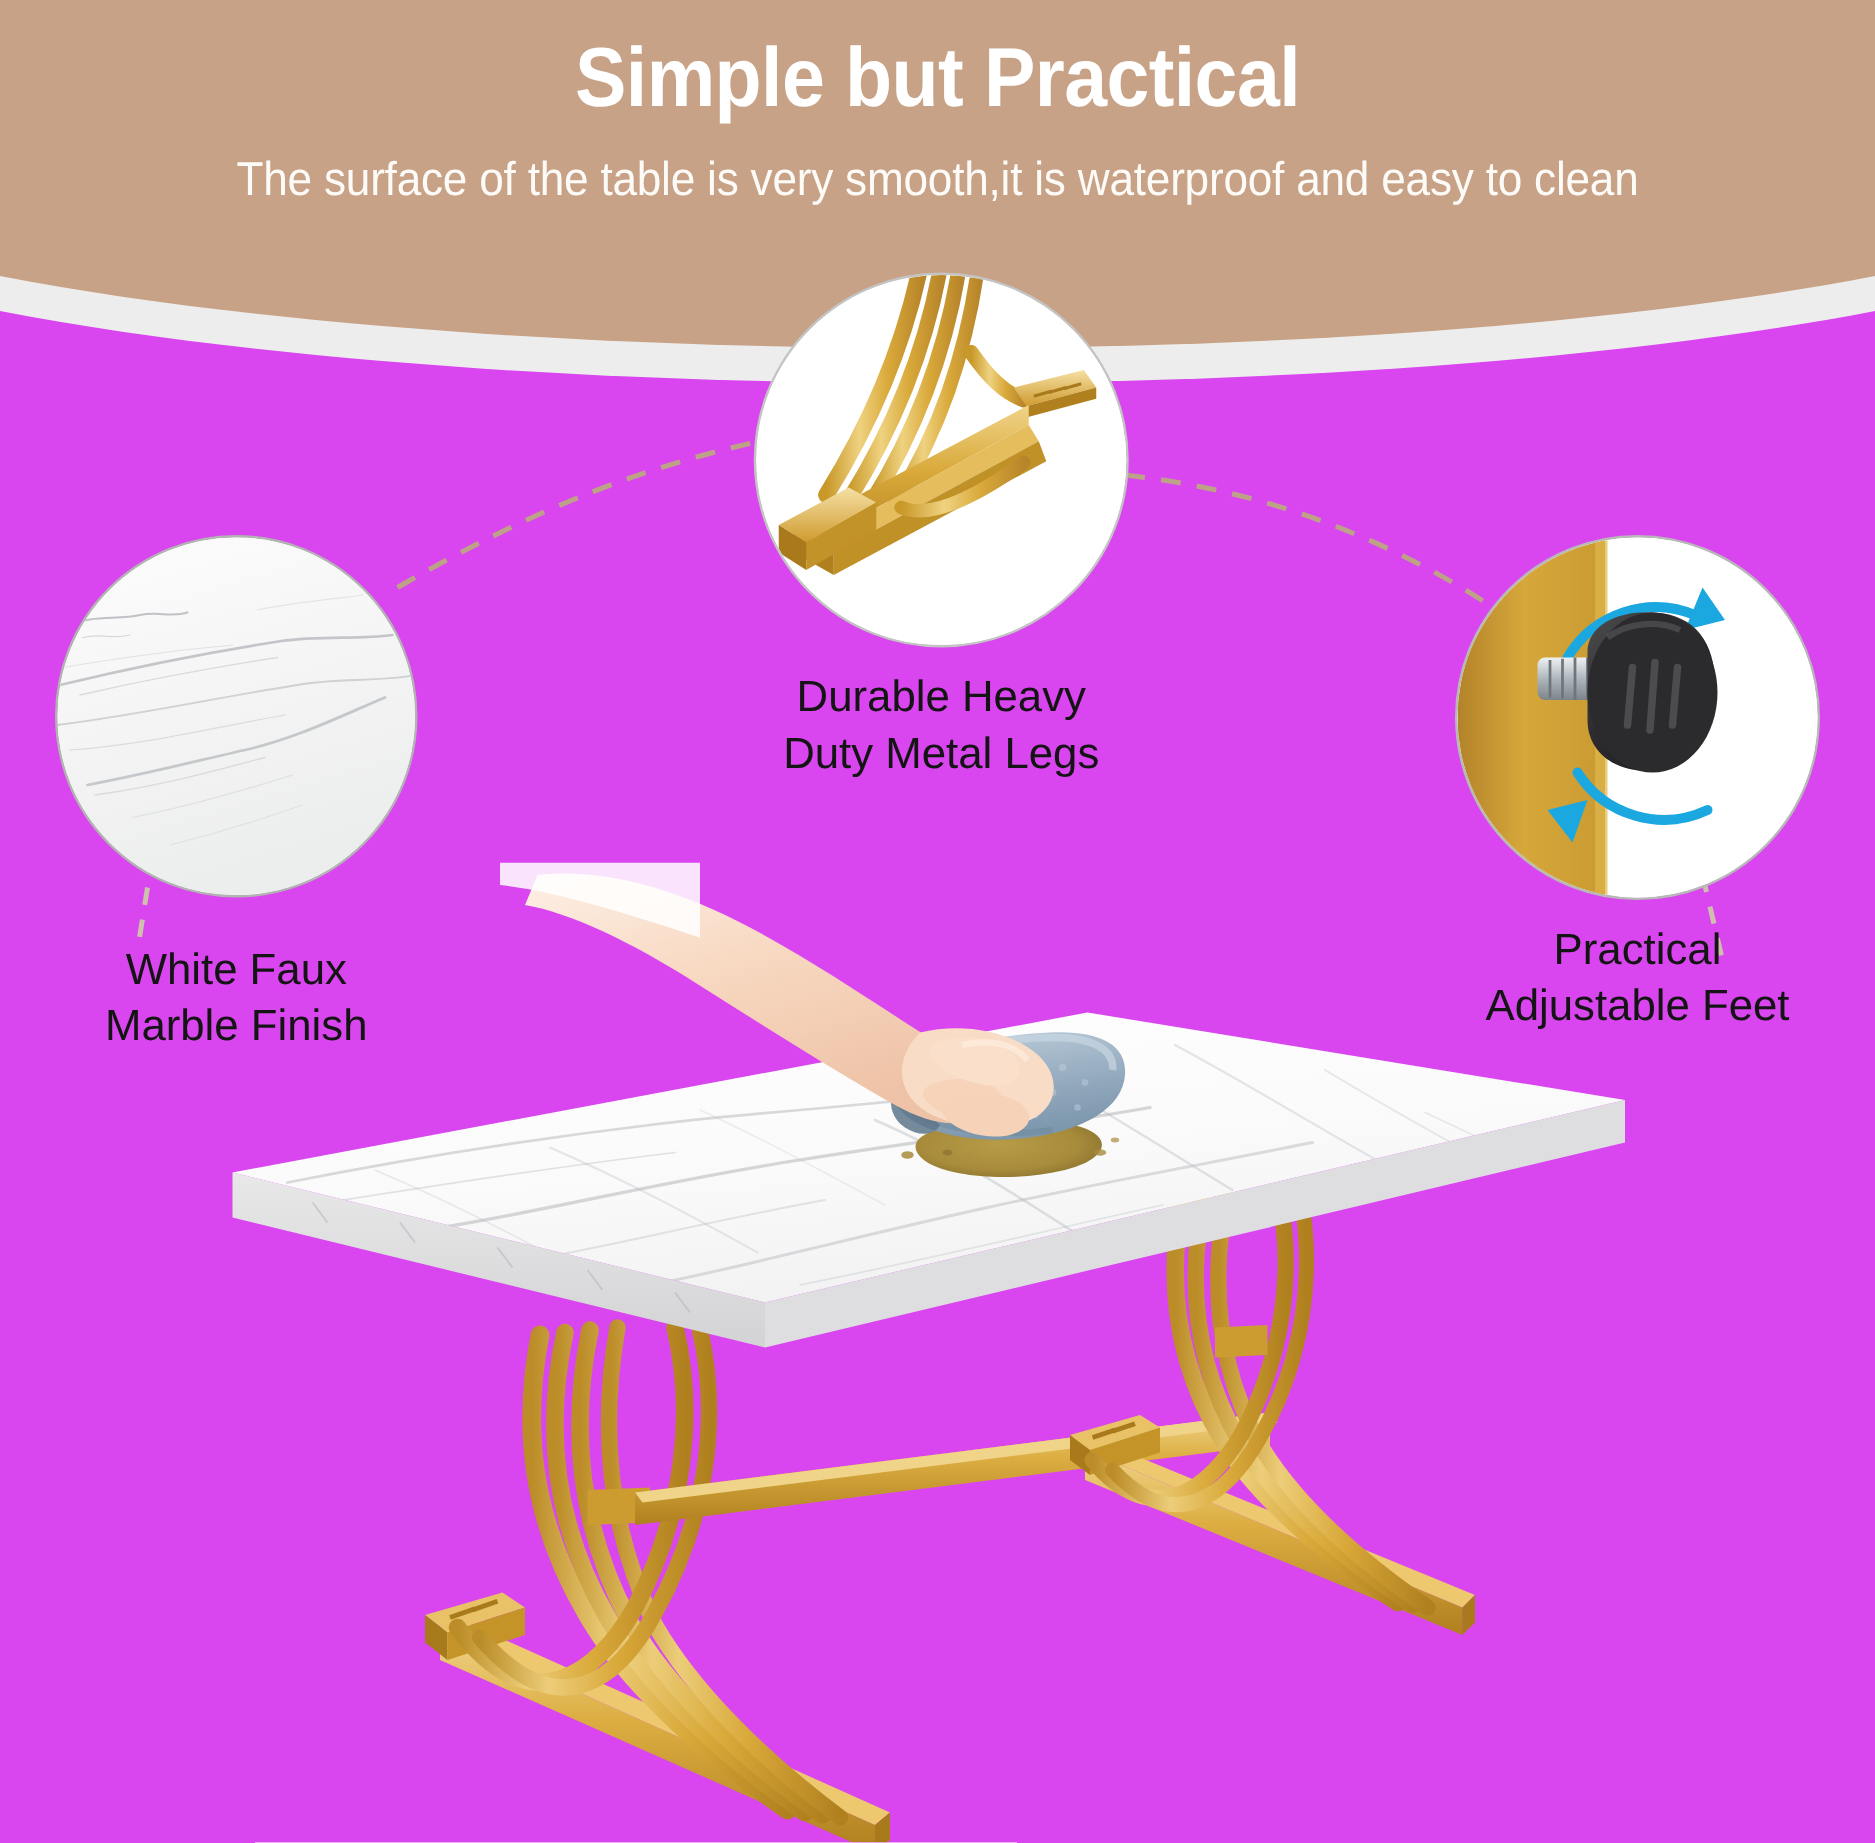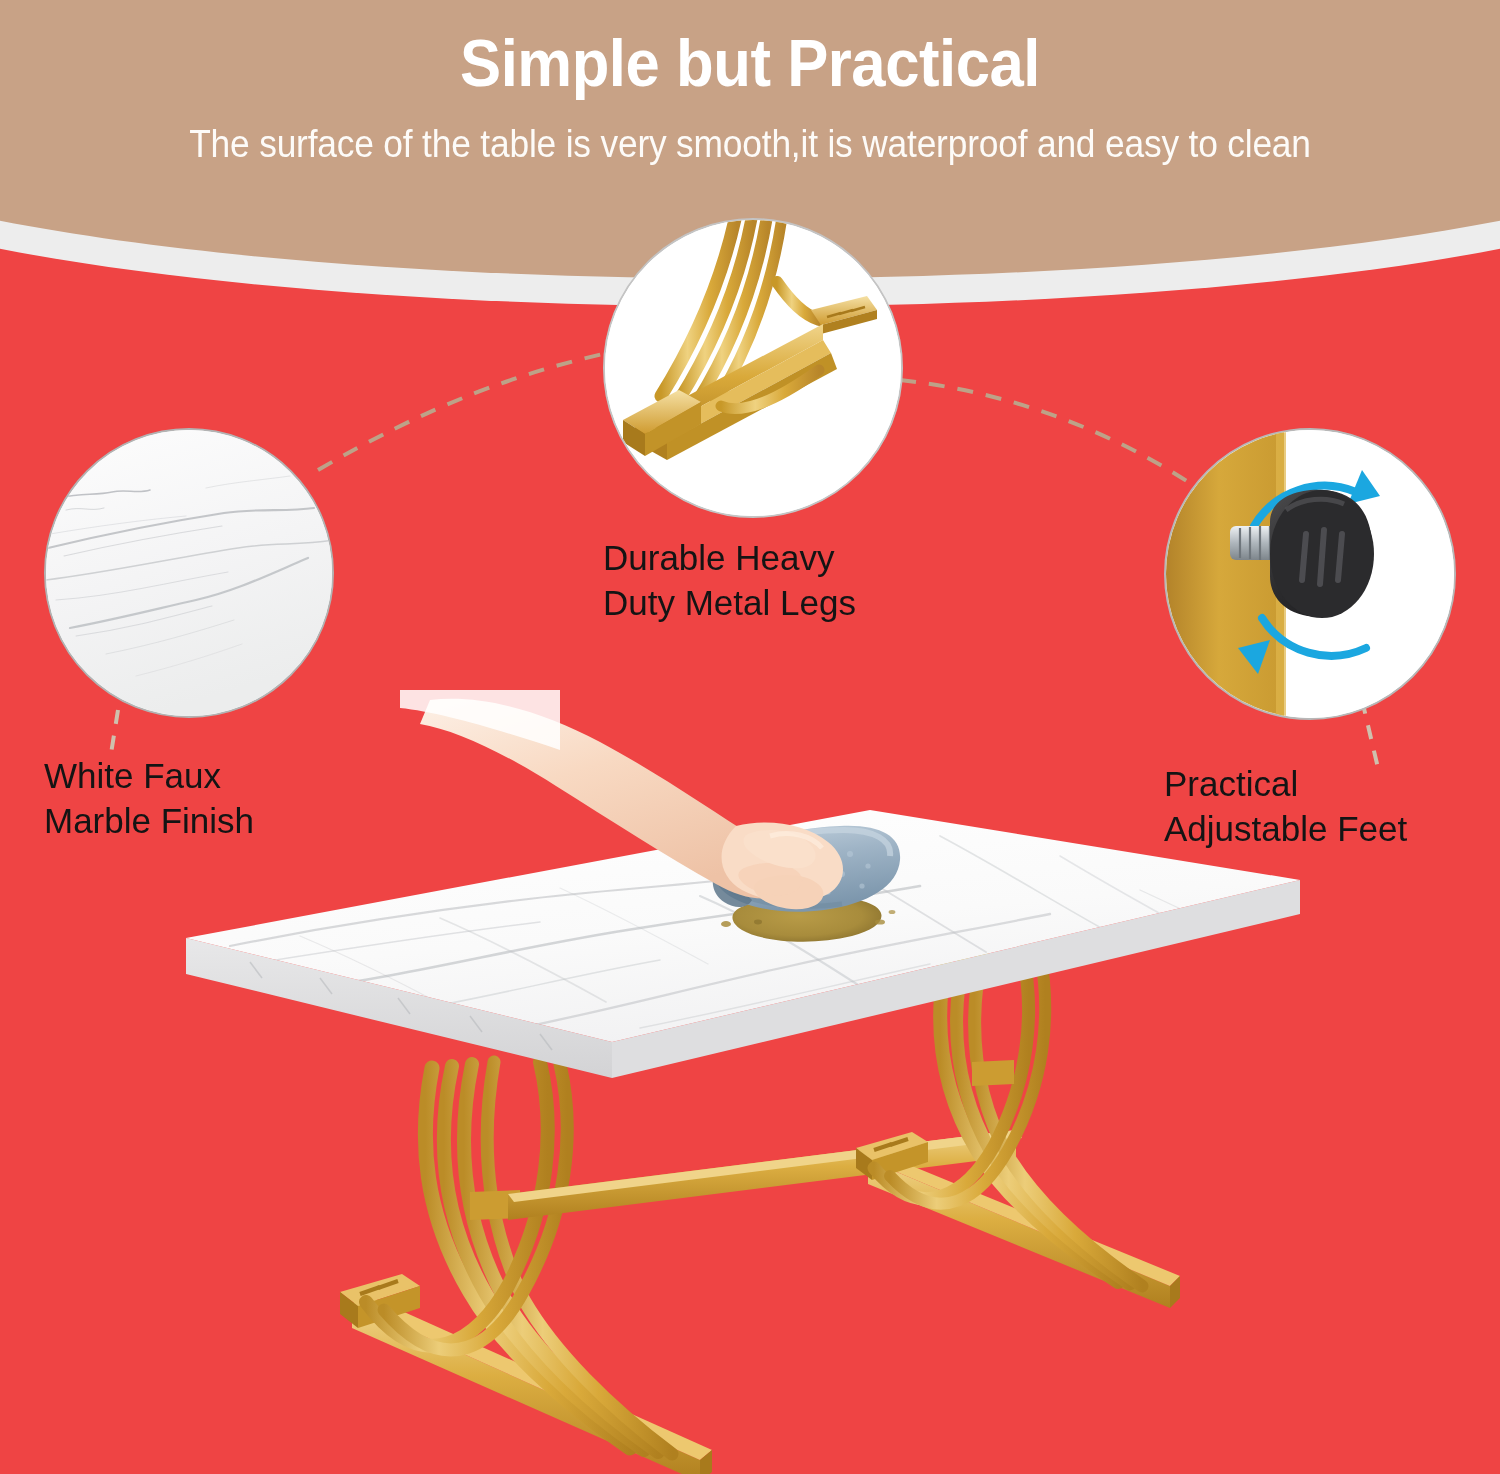--- a/index.html
+++ b/index.html
@@ -5,21 +5,21 @@
   html, body {
     margin: 0;
     padding: 0;
     background: #ffffff;
   }
   #page {
     position: relative;
     width: 1500px;
     height: 1474px;
     overflow: hidden;
-    background: #ef4444;
+    background: #d946ef;
     font-family: "Liberation Sans", sans-serif;
   }
 
   
   .banner-wrap {
     position: absolute;
     left: 0; top: 0;
     width: 1500px; height: 330px;
     overflow: hidden;
   }
@@ -61,20 +61,21 @@
     position: absolute;
     left: 0; top: 0;
     border-radius: 50%;
     overflow: hidden;
     background: #ffffff;
     box-sizing: border-box;
     border: 2px solid #b3b3b3;
   }
   .callout-label {
     position: absolute;
+    text-align: center;
     color: #141414;
     font-size: 35px;
     font-weight: 400;
     line-height: 1.28;
     white-space: pre-line;
     width: 100%;
   }
 
   
   .connectors {
@@ -259,21 +260,21 @@
           <ellipse cx="156" cy="124" rx="52" ry="64" fill="#2b2b2d"></ellipse>
           <g stroke="#4c4c50" stroke-width="6" stroke-linecap="round">
             <path d="M 140,104 L 136,150"></path>
             <path d="M 158,100 L 154,154"></path>
             <path d="M 176,104 L 172,150"></path>
           </g>
           <path d="M 120,80 C 136,68 160,66 178,74" fill="none" stroke="#5a5a5e" stroke-width="5" opacity="0.6"></path>
         </g>
       </svg>
     </div>
-    <div class="callout-label" style="top:310px;margin-top:24px;">Practical
+    <div class="callout-label" style="top:310px;">Practical
 Adjustable Feet</div>
   </div>
 
   <div class="product">
     <svg width="1500" height="784" viewBox="0 0 1500 784">
       <defs>
         <linearGradient id="topFace" x1="0" y1="0" x2="0.4" y2="1">
           <stop offset="0%" stop-color="#ffffff"></stop>
           <stop offset="60%" stop-color="#fafafa"></stop>
           <stop offset="100%" stop-color="#f2f2f3"></stop>

